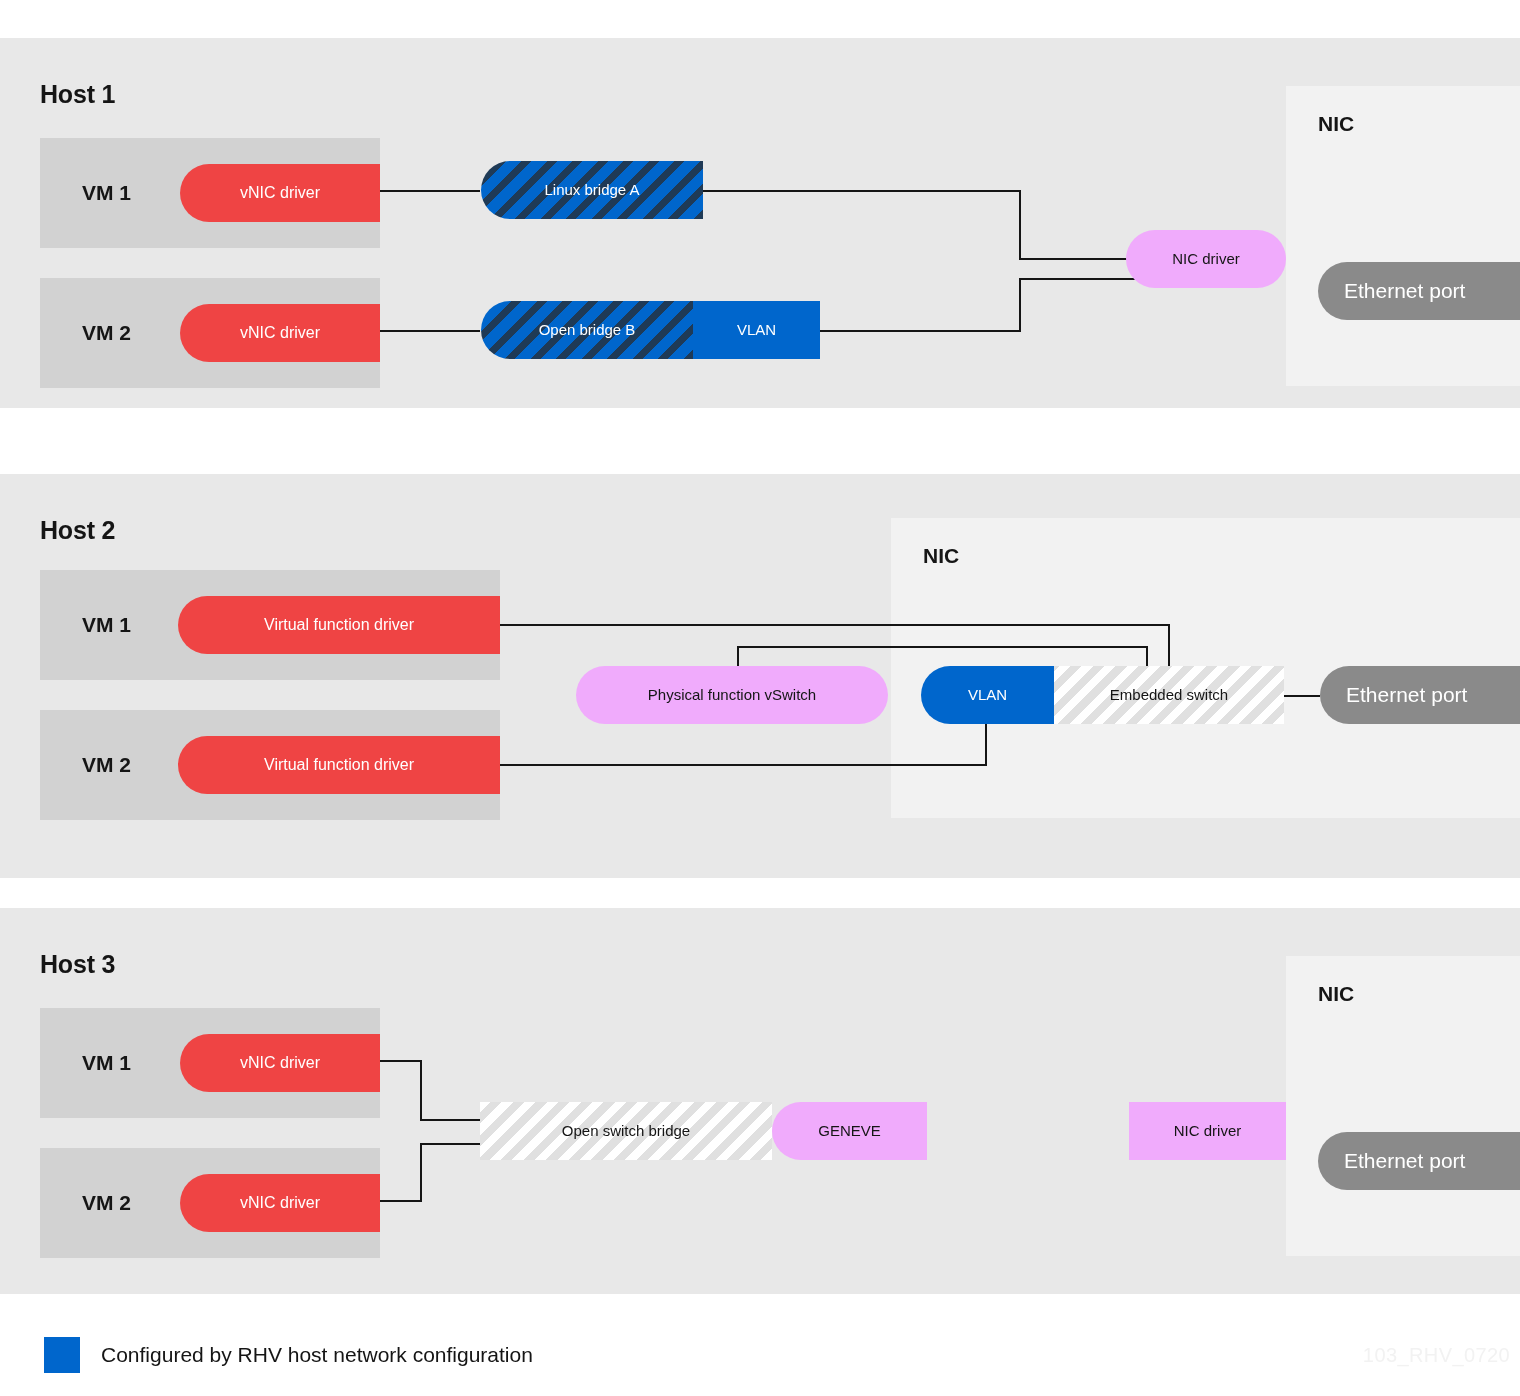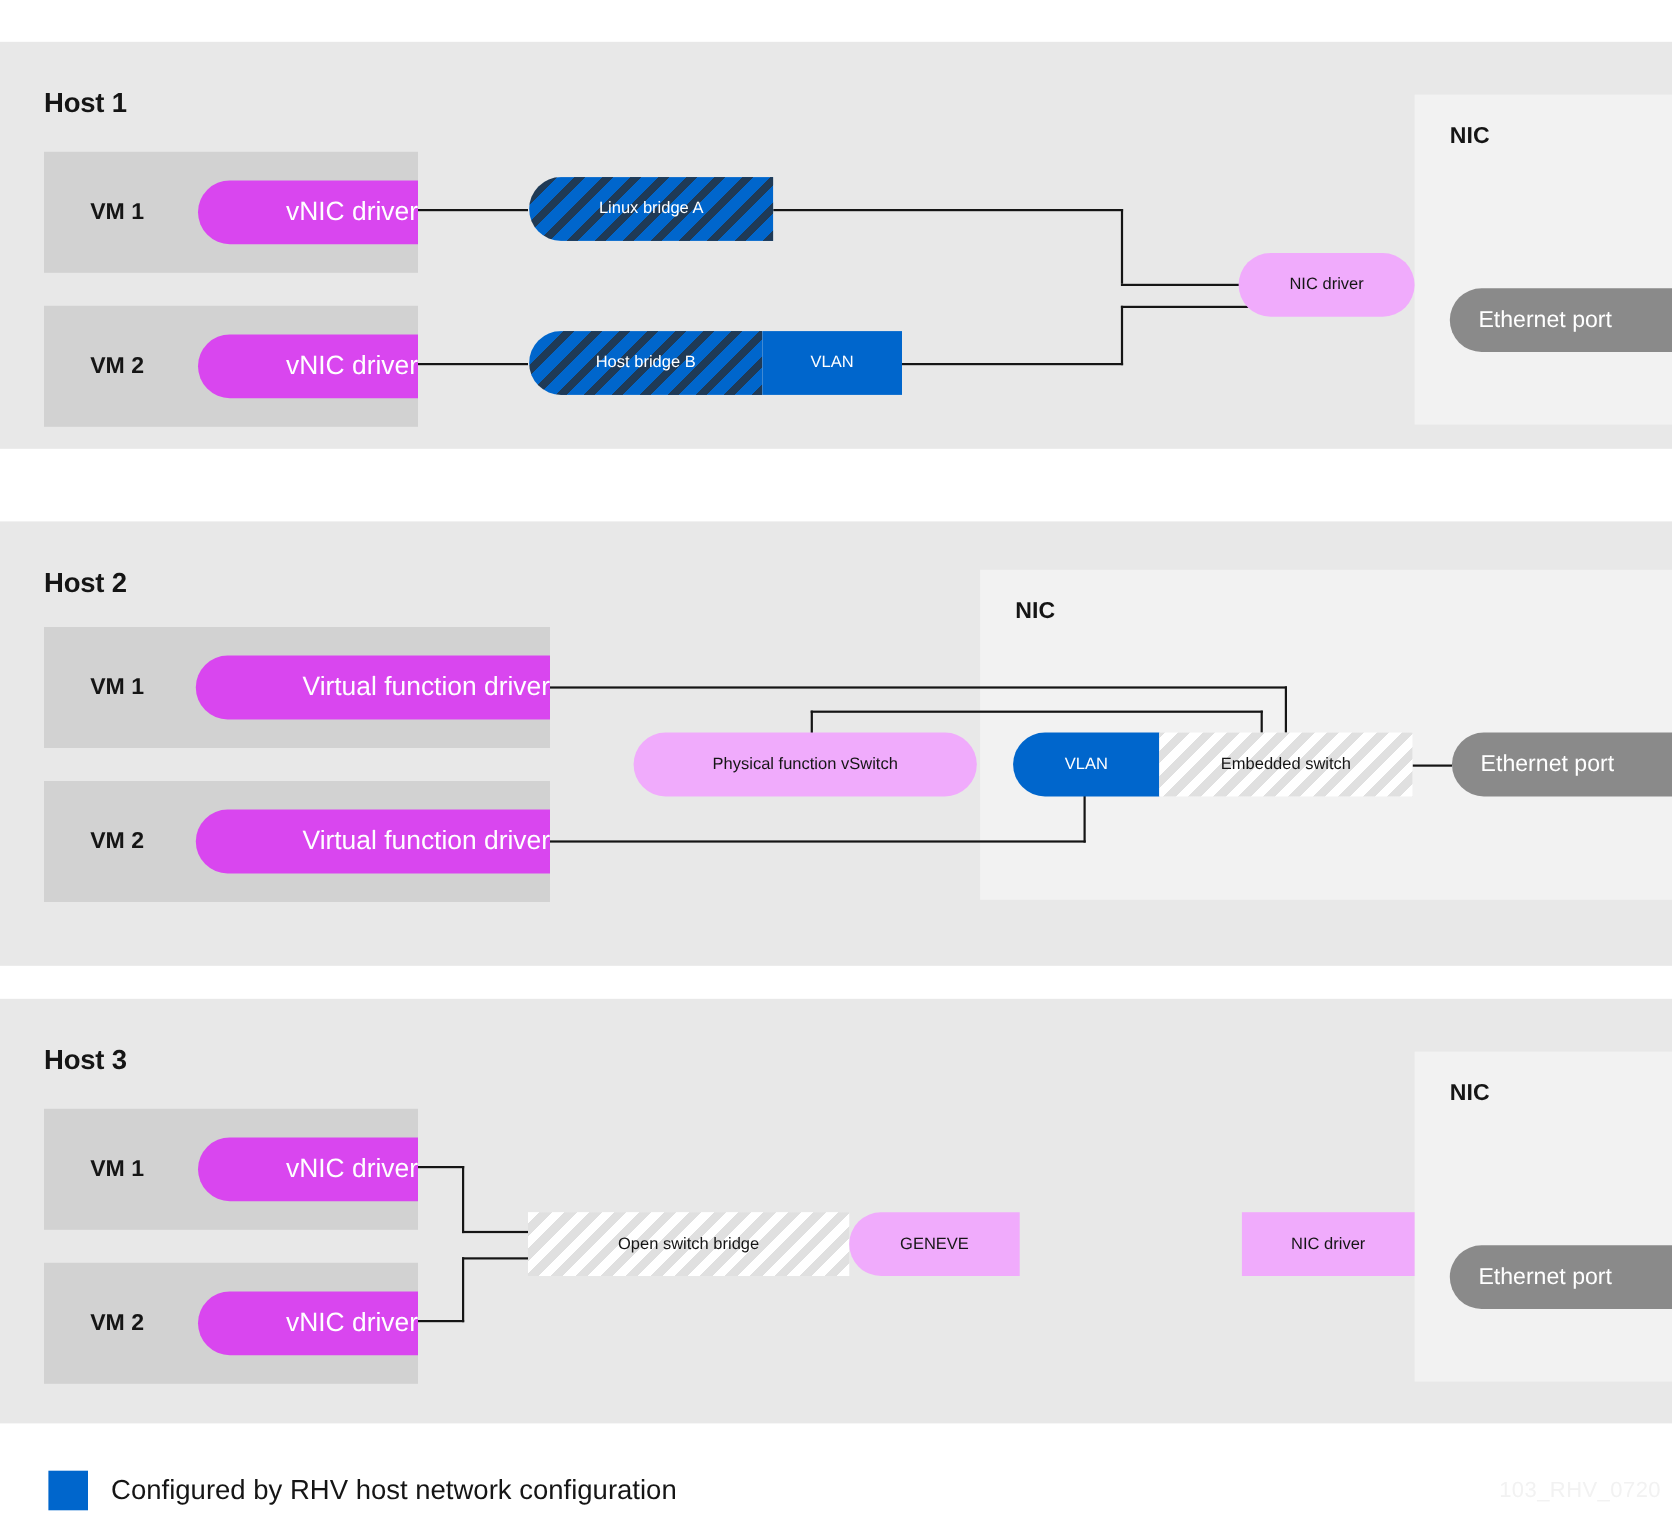--- a/index.html
+++ b/index.html
@@ -50,25 +50,25 @@
     top:50%;
     transform:translateY(-50%);
     white-space:nowrap;
   }
   .driver-pill{
     position:absolute;
     top:50%;
     transform:translateY(-50%);
     height:58px;
     line-height:58px;
-    background:#d946ef;
+    background:#ef4444;
     color:#ffffff;
-    font-size:24px;
+    font-size:16px;
     border-radius:29px 0 0 29px;
-    text-align:right;
+    text-align:center;
     white-space:nowrap;
   }
 
   
   .nic-panel{
     position:absolute;
     background:#f2f2f2;
   }
   .nic-title{
     position:absolute;
@@ -142,21 +142,21 @@
     left:44px;
     top:1337px;
     display:flex;
     align-items:center;
     gap:21px;
   }
   #legend .swatch{
     width:36px;height:36px;background:#0066cc;flex:0 0 auto;
   }
   #legend .legend-text{
-    font-size:25px;color:#151515;white-space:nowrap;
+    font-size:21px;color:#151515;white-space:nowrap;
   }
   #watermark{
     position:absolute;
     right:10px;
     top:1344px;
     font-size:20px;
     color:#f2f2f2;
     letter-spacing:0.4px;
     white-space:nowrap;
   }
@@ -195,21 +195,21 @@
 
     <div class="wire wire-h" style="left:820px;top:292px;width:201px;"></div>
     <div class="wire wire-v" style="left:1019px;top:240px;height:54px;"></div>
     <div class="wire wire-h" style="left:1019px;top:240px;width:130px;"></div>
 
     <div class="chip chip-blue-hatch r-left" style="left:481px;top:123px;width:222px;">
       <span class="chip-txt">Linux bridge A</span>
     </div>
 
     <div class="chip chip-blue-hatch r-left" style="left:481px;top:263px;width:212px;">
-      <span class="chip-txt">Host bridge B</span>
+      <span class="chip-txt">Open bridge B</span>
     </div>
     <div class="chip chip-blue r-none" style="left:693px;top:263px;width:127px;">
       <span class="chip-txt">VLAN</span>
     </div>
 
     <div class="chip chip-white r-both" style="left:1126px;top:192px;width:160px;">
       <span class="chip-txt">NIC driver</span>
     </div>
   </div>
 

